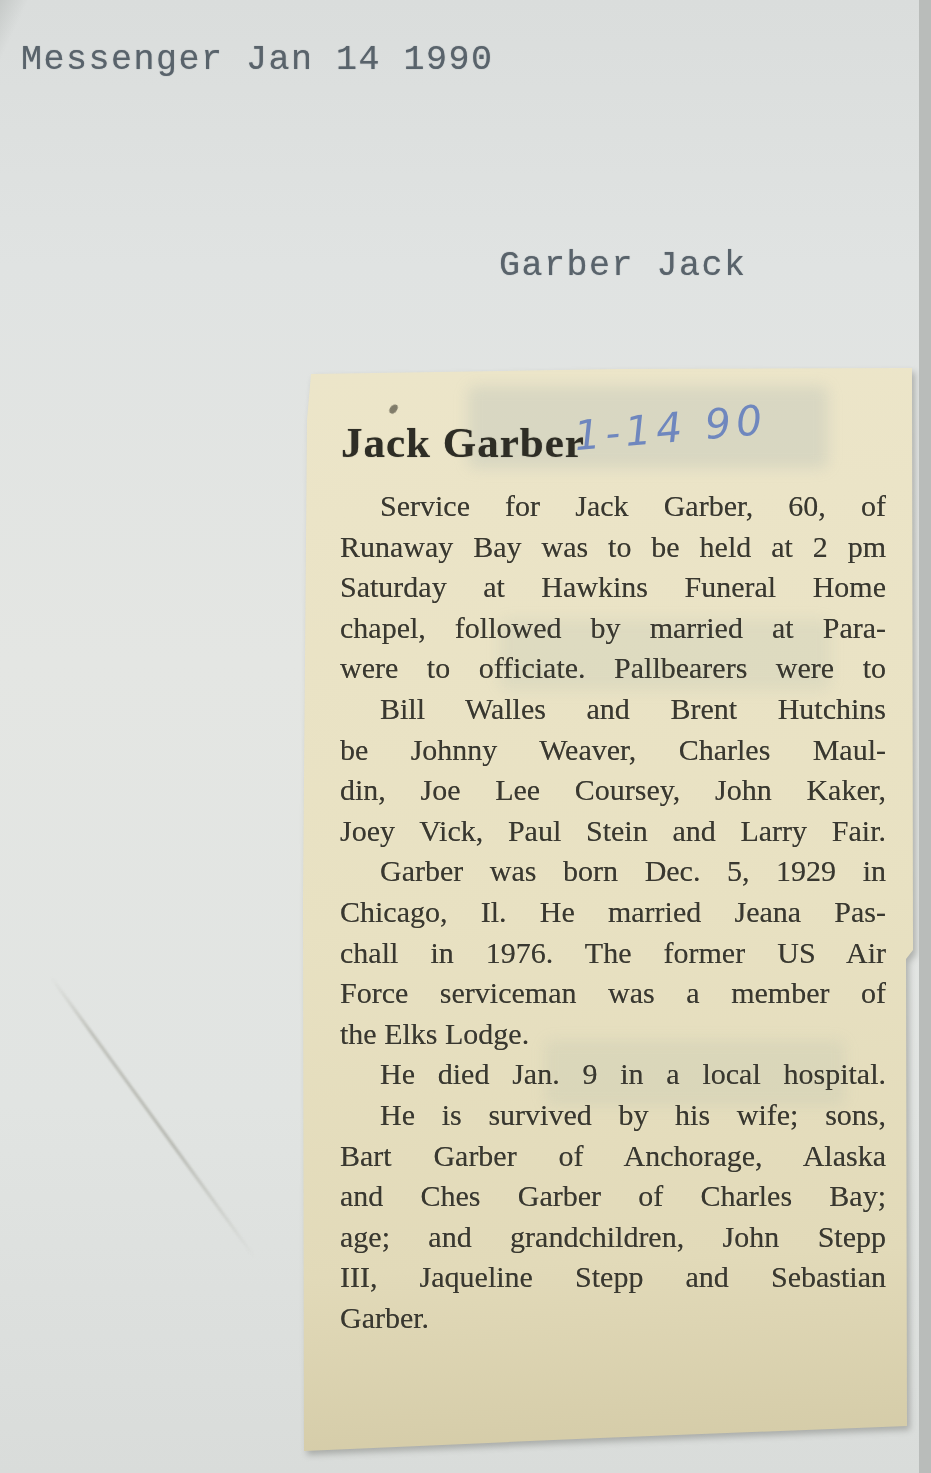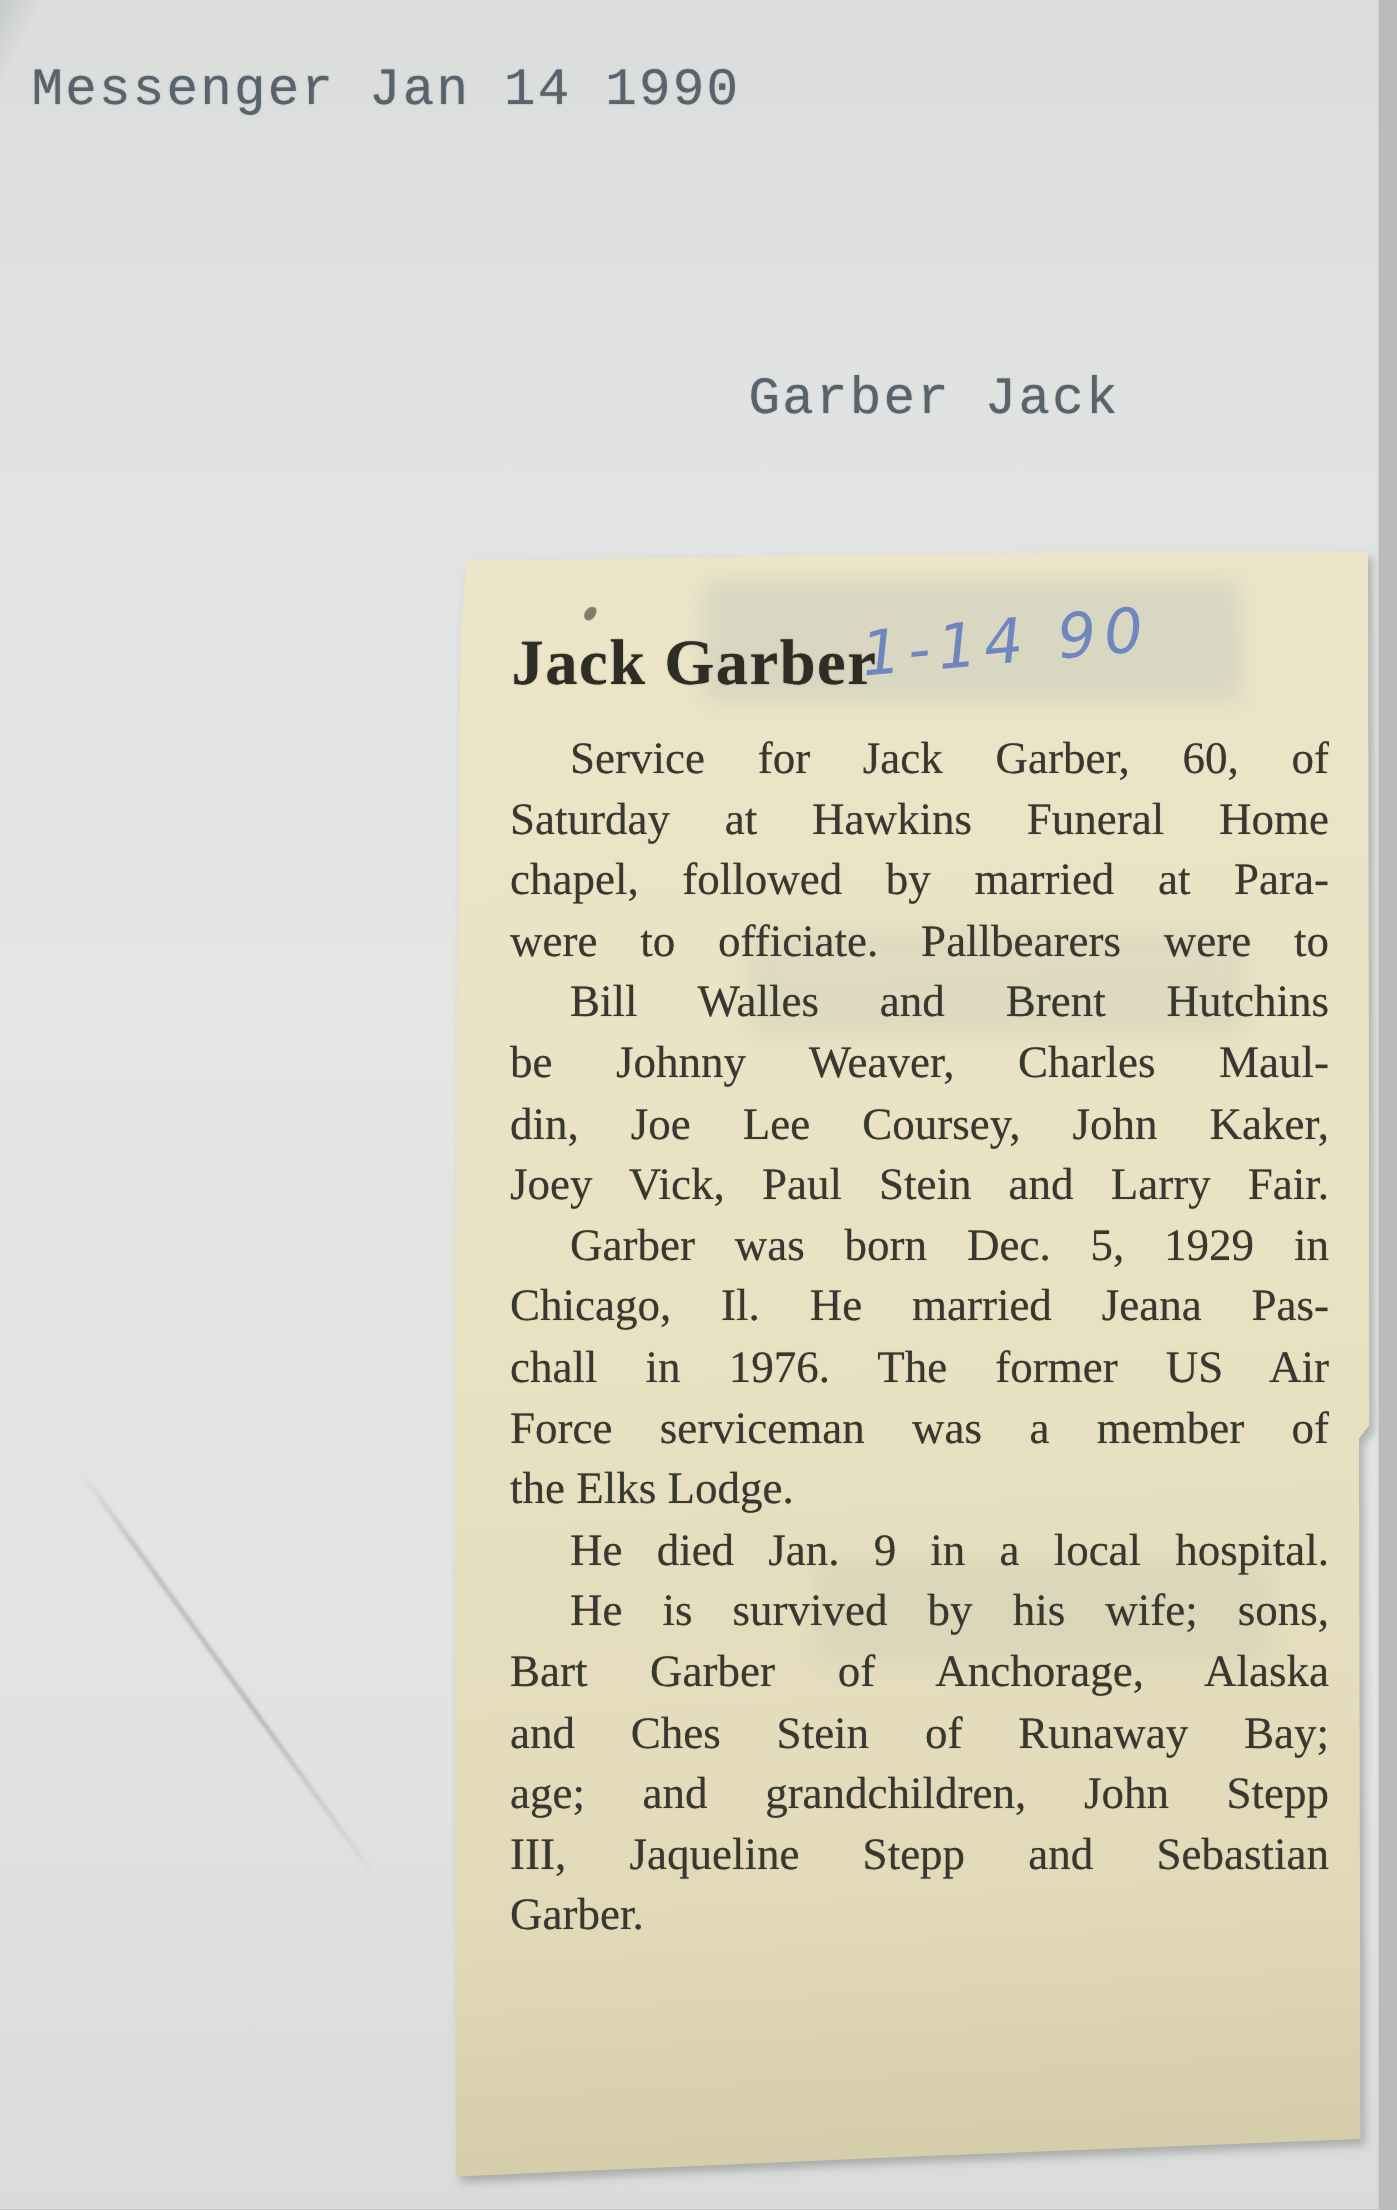--- a/index.html
+++ b/index.html
@@ -97,36 +97,37 @@
       <div class="ghost ghost1"></div>
       <div class="ghost ghost2"></div>
       <div class="ghost ghost3"></div>
       <div class="speck"></div>
 
       <h1 class="headline">Jack Garber</h1>
       <div class="handwritten">1-14 90</div>
 
       <div class="body-text">
         <div class="line ind">Service for Jack Garber, 60, of</div>
+        <div class="line">Runaway Bay was to be held at 2 pm</div>
         <div class="line">Saturday at Hawkins Funeral Home</div>
         <div class="line">chapel, followed by married at Para-</div>
         <div class="line">were to officiate. Pallbearers were to</div>
         <div class="line ind">Bill Walles and Brent Hutchins</div>
         <div class="line">be Johnny Weaver, Charles Maul-</div>
         <div class="line">din, Joe Lee Coursey, John Kaker,</div>
         <div class="line">Joey Vick, Paul Stein and Larry Fair.</div>
         <div class="line ind">Garber was born Dec. 5, 1929 in</div>
         <div class="line">Chicago, Il. He married Jeana Pas-</div>
         <div class="line">chall in 1976. The former US Air</div>
         <div class="line">Force serviceman was a member of</div>
         <div class="line nj">the Elks Lodge.</div>
         <div class="line ind">He died Jan. 9 in a local hospital.</div>
         <div class="line ind">He is survived by his wife; sons,</div>
         <div class="line">Bart Garber of Anchorage, Alaska</div>
-        <div class="line">and Ches Stein of Runaway Bay;</div>
+        <div class="line">and Ches Garber of Charles Bay;</div>
         <div class="line">age; and grandchildren, John Stepp</div>
         <div class="line">III, Jaqueline Stepp and Sebastian</div>
         <div class="line nj">Garber.</div>
       </div>
     </div>
   </div>
 
 </div>
 
 </body></html>

